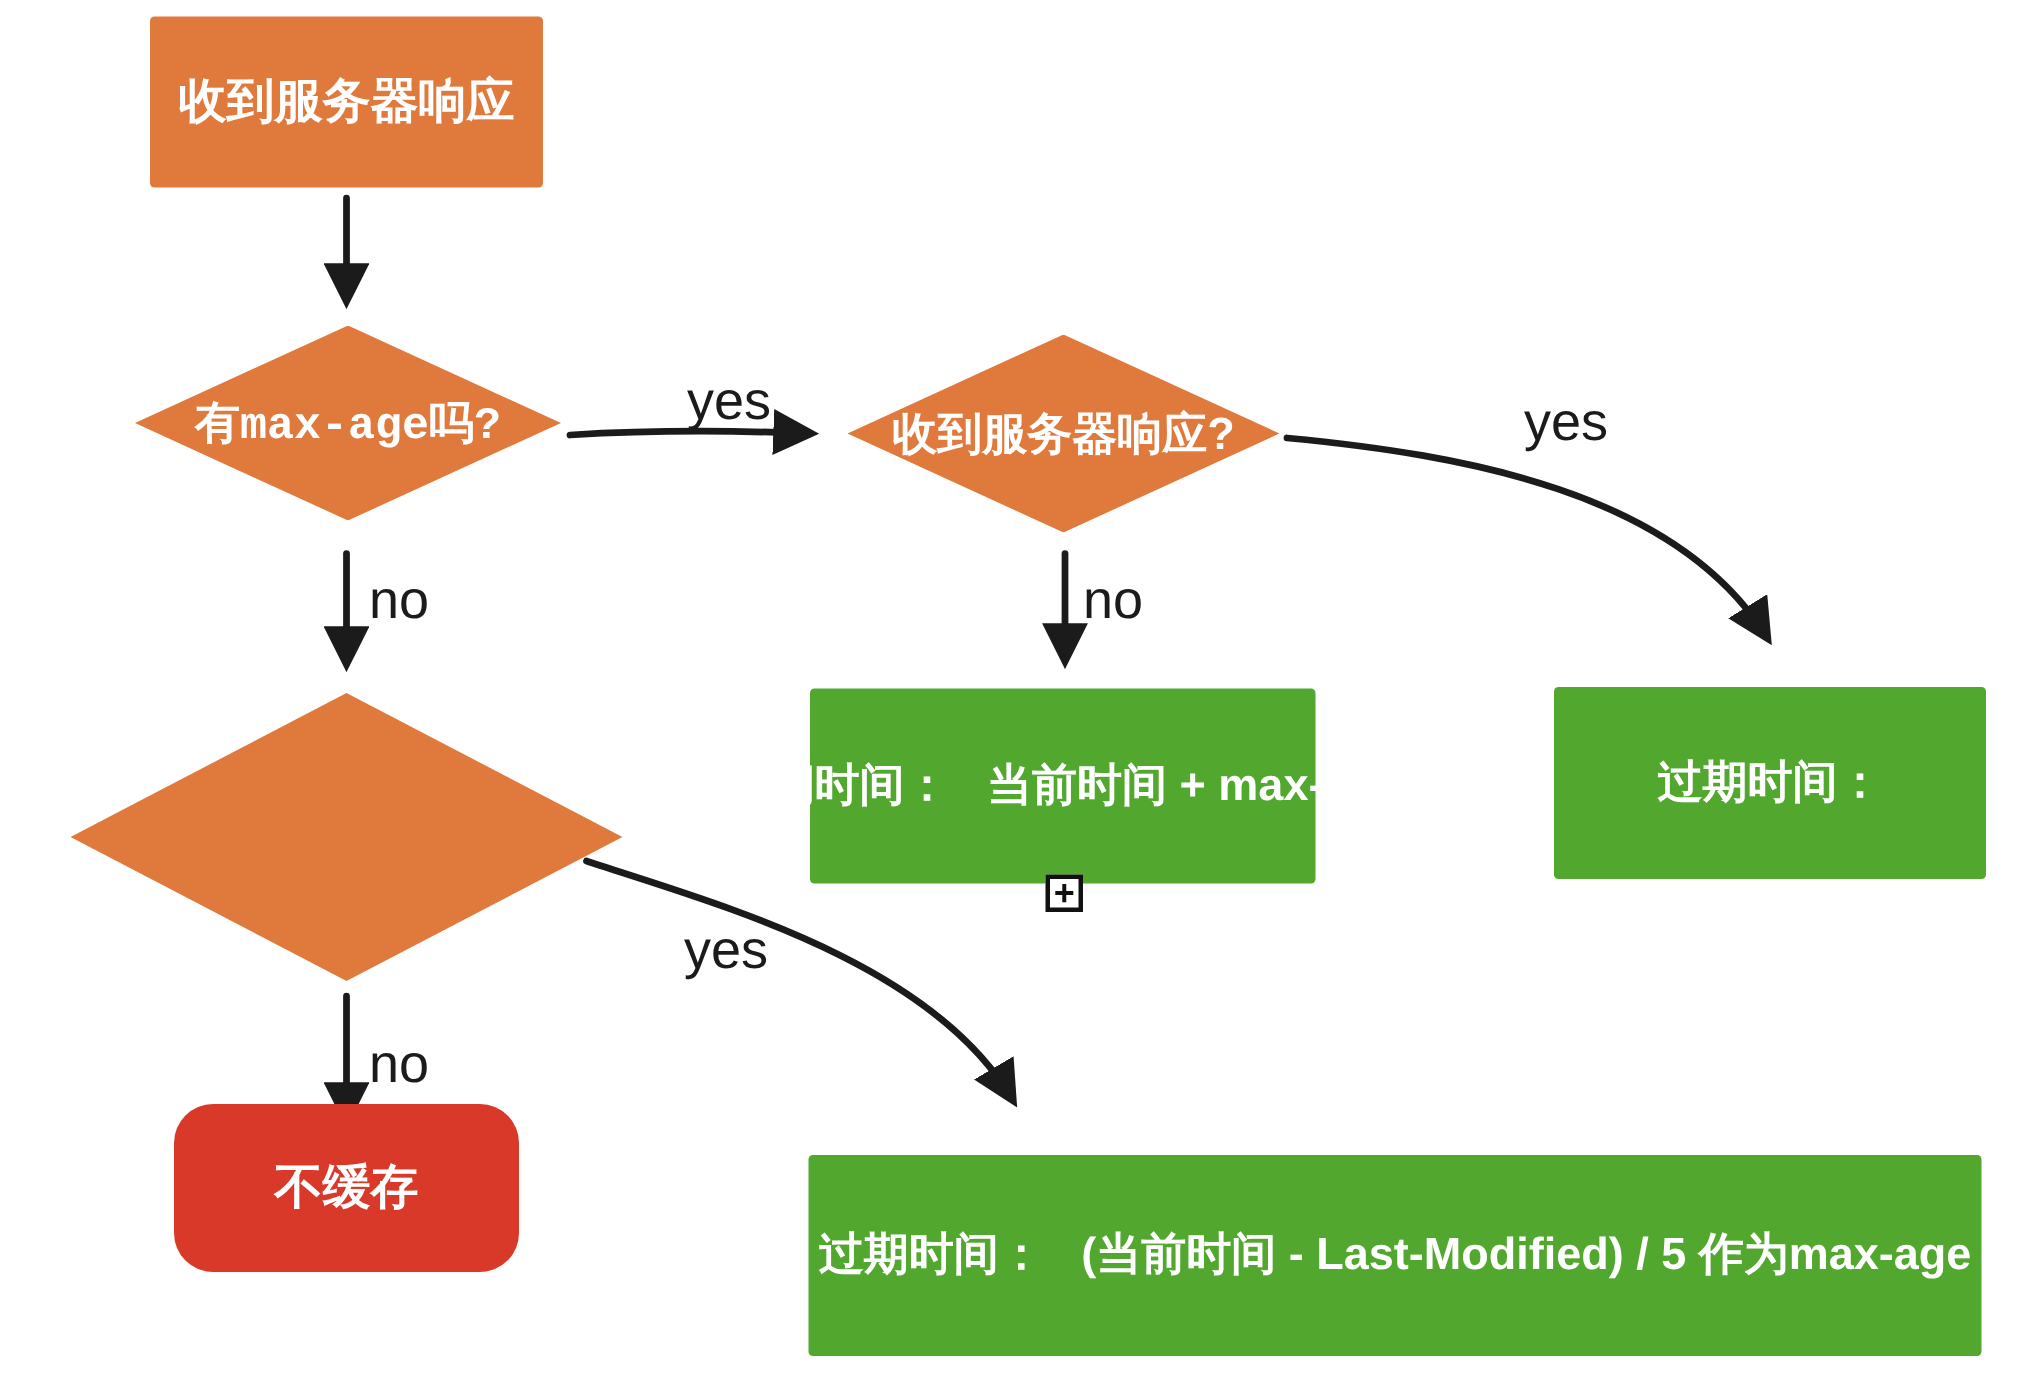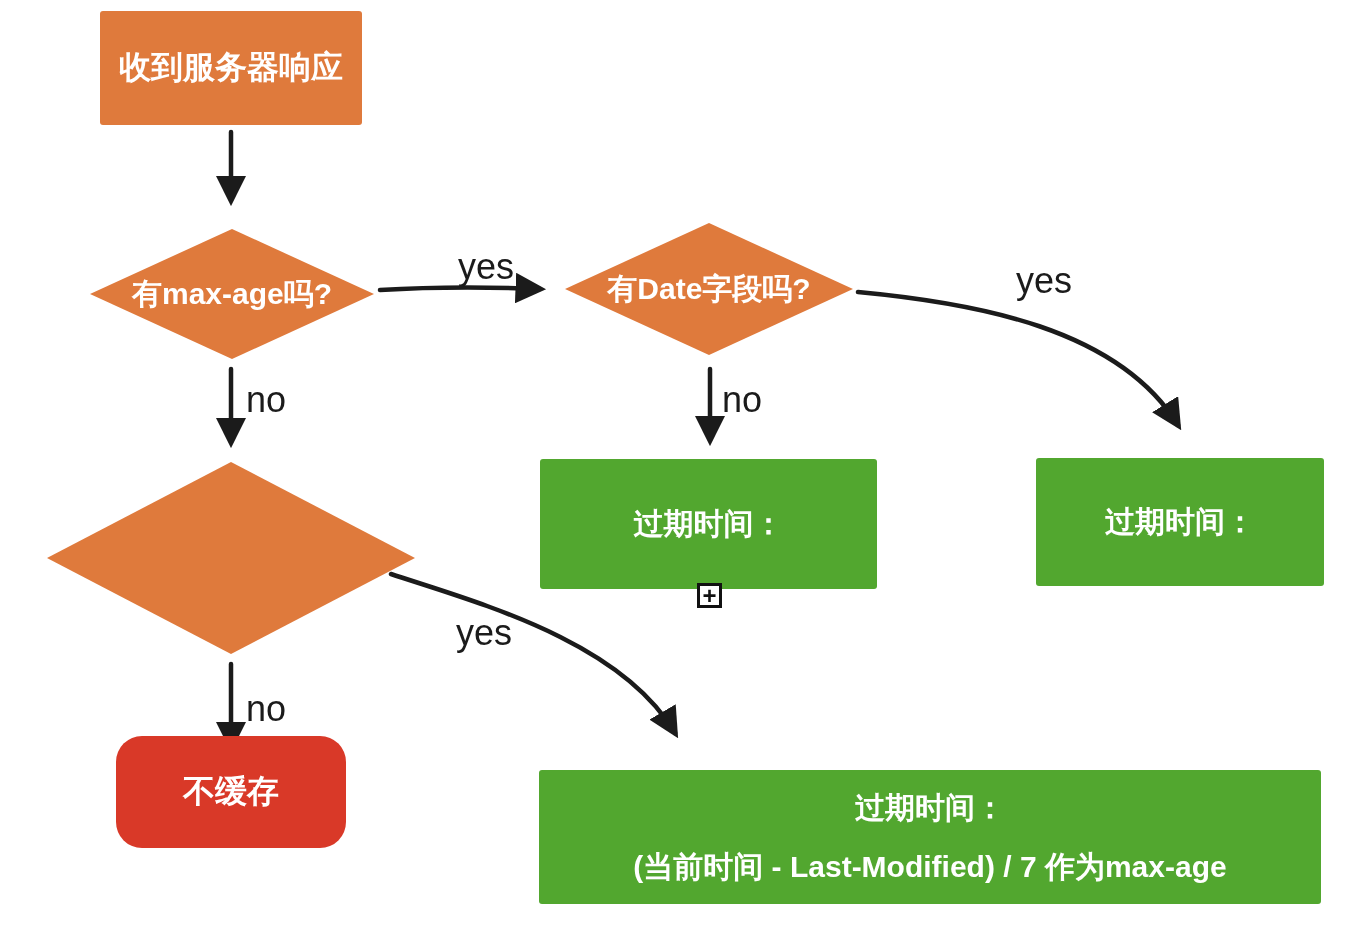--- a/index.html
+++ b/index.html
@@ -17,34 +17,34 @@
     overflow:hidden;
   }
   .canvas{position:relative;width:1130px;height:926px;background:var(--canvas_bg);}
   .edges{position:absolute;left:0;top:0;width:1352px;height:926px;pointer-events:none;}
   .edges path.shaft{fill:none;stroke:var(--arrow_black);stroke-width:4.5;stroke-linecap:round;}
   .node{position:absolute;display:flex;align-items:center;justify-content:center;
         color:var(--text_white);text-align:center;box-sizing:border-box;}
   .rect{background:var(--node_orange);border-radius:3px;}
   .diamond{background:var(--node_orange);
            clip-path:polygon(50% 0%,100% 50%,50% 100%,0% 50%);}
-  .result{background:var(--node_green);border-radius:3px;flex-direction:column;gap:25px;}
+  .result{background:var(--node_green);border-radius:3px;flex-direction:row;gap:25px;}
   .terminal{background:var(--node_red);border-radius:26px;}
   .node-label{font-size:30px;font-weight:600;white-space:nowrap;}
   .start-label{font-size:32px;}
   .multiline{text-align:left;font-size:29px;line-height:39px;font-weight:600;}
   .result .line{font-size:30px;font-weight:600;white-space:nowrap;line-height:34px;}
   .edge-label{position:absolute;font-size:36px;color:var(--arrow_black);white-space:nowrap;}
   .plus-handle{position:absolute;left:697px;top:583px;width:25px;height:25px;
                background:#fff;border:3px solid #111;box-sizing:border-box;
                display:flex;align-items:center;justify-content:center;
                font-size:24px;line-height:1;font-weight:700;color:#111;cursor:pointer;}
   
   .n-start{left:100px;top:11px;width:262px;height:114px;}
-  .n-maxage{left:90px;top:229px;width:284px;height:130px;}
+  .n-maxage{left:90px;top:217px;width:284px;height:130px;font-family:Liberation Mono, monospace;}
   .n-date{left:565px;top:223px;width:288px;height:132px;}
   .n-lastmod{left:47px;top:462px;width:368px;height:192px;}
   .n-exp-current{left:540px;top:459px;width:337px;height:130px;}
   .n-exp-date{left:1036px;top:458px;width:288px;height:128px;}
   .n-exp-lastmod{left:539px;top:770px;width:782px;height:134px;}
   .n-nocache{left:116px;top:736px;width:230px;height:112px;}
   
   .l-yes-maxage{left:458px;top:246px;}
   .l-no-maxage{left:246px;top:379px;}
   .l-yes-date{left:1016px;top:260px;}
@@ -74,39 +74,40 @@
 
   <div class="node rect n-start">
     <span class="node-label start-label">收到服务器响应</span>
   </div>
 
   <div class="node diamond n-maxage">
     <span class="node-label">有max-age吗?</span>
   </div>
 
   <div class="node diamond n-date">
-    <span class="node-label">有Date字段吗?</span>
+    <span class="node-label">收到服务器响应?</span>
   </div>
 
   <div class="node diamond n-lastmod">
     <div class="multiline">
     </div>
   </div>
 
   <div class="node result n-exp-current">
     <span class="line">过期时间：</span>
+    <span class="line">当前时间 + max-age</span>
   </div>
 
   <div class="node result n-exp-date">
     <span class="line">过期时间：</span>
   </div>
 
   <div class="node result n-exp-lastmod">
     <span class="line">过期时间：</span>
-    <span class="line">(当前时间 - Last-Modified) / 7 作为max-age</span>
+    <span class="line">(当前时间 - Last-Modified) / 5 作为max-age</span>
   </div>
 
   <div class="node terminal n-nocache">
     <span class="node-label start-label">不缓存</span>
   </div>
 
   <div class="edge-label l-yes-maxage">yes</div>
   <div class="edge-label l-no-maxage">no</div>
   <div class="edge-label l-yes-date">yes</div>
   <div class="edge-label l-no-date">no</div>

